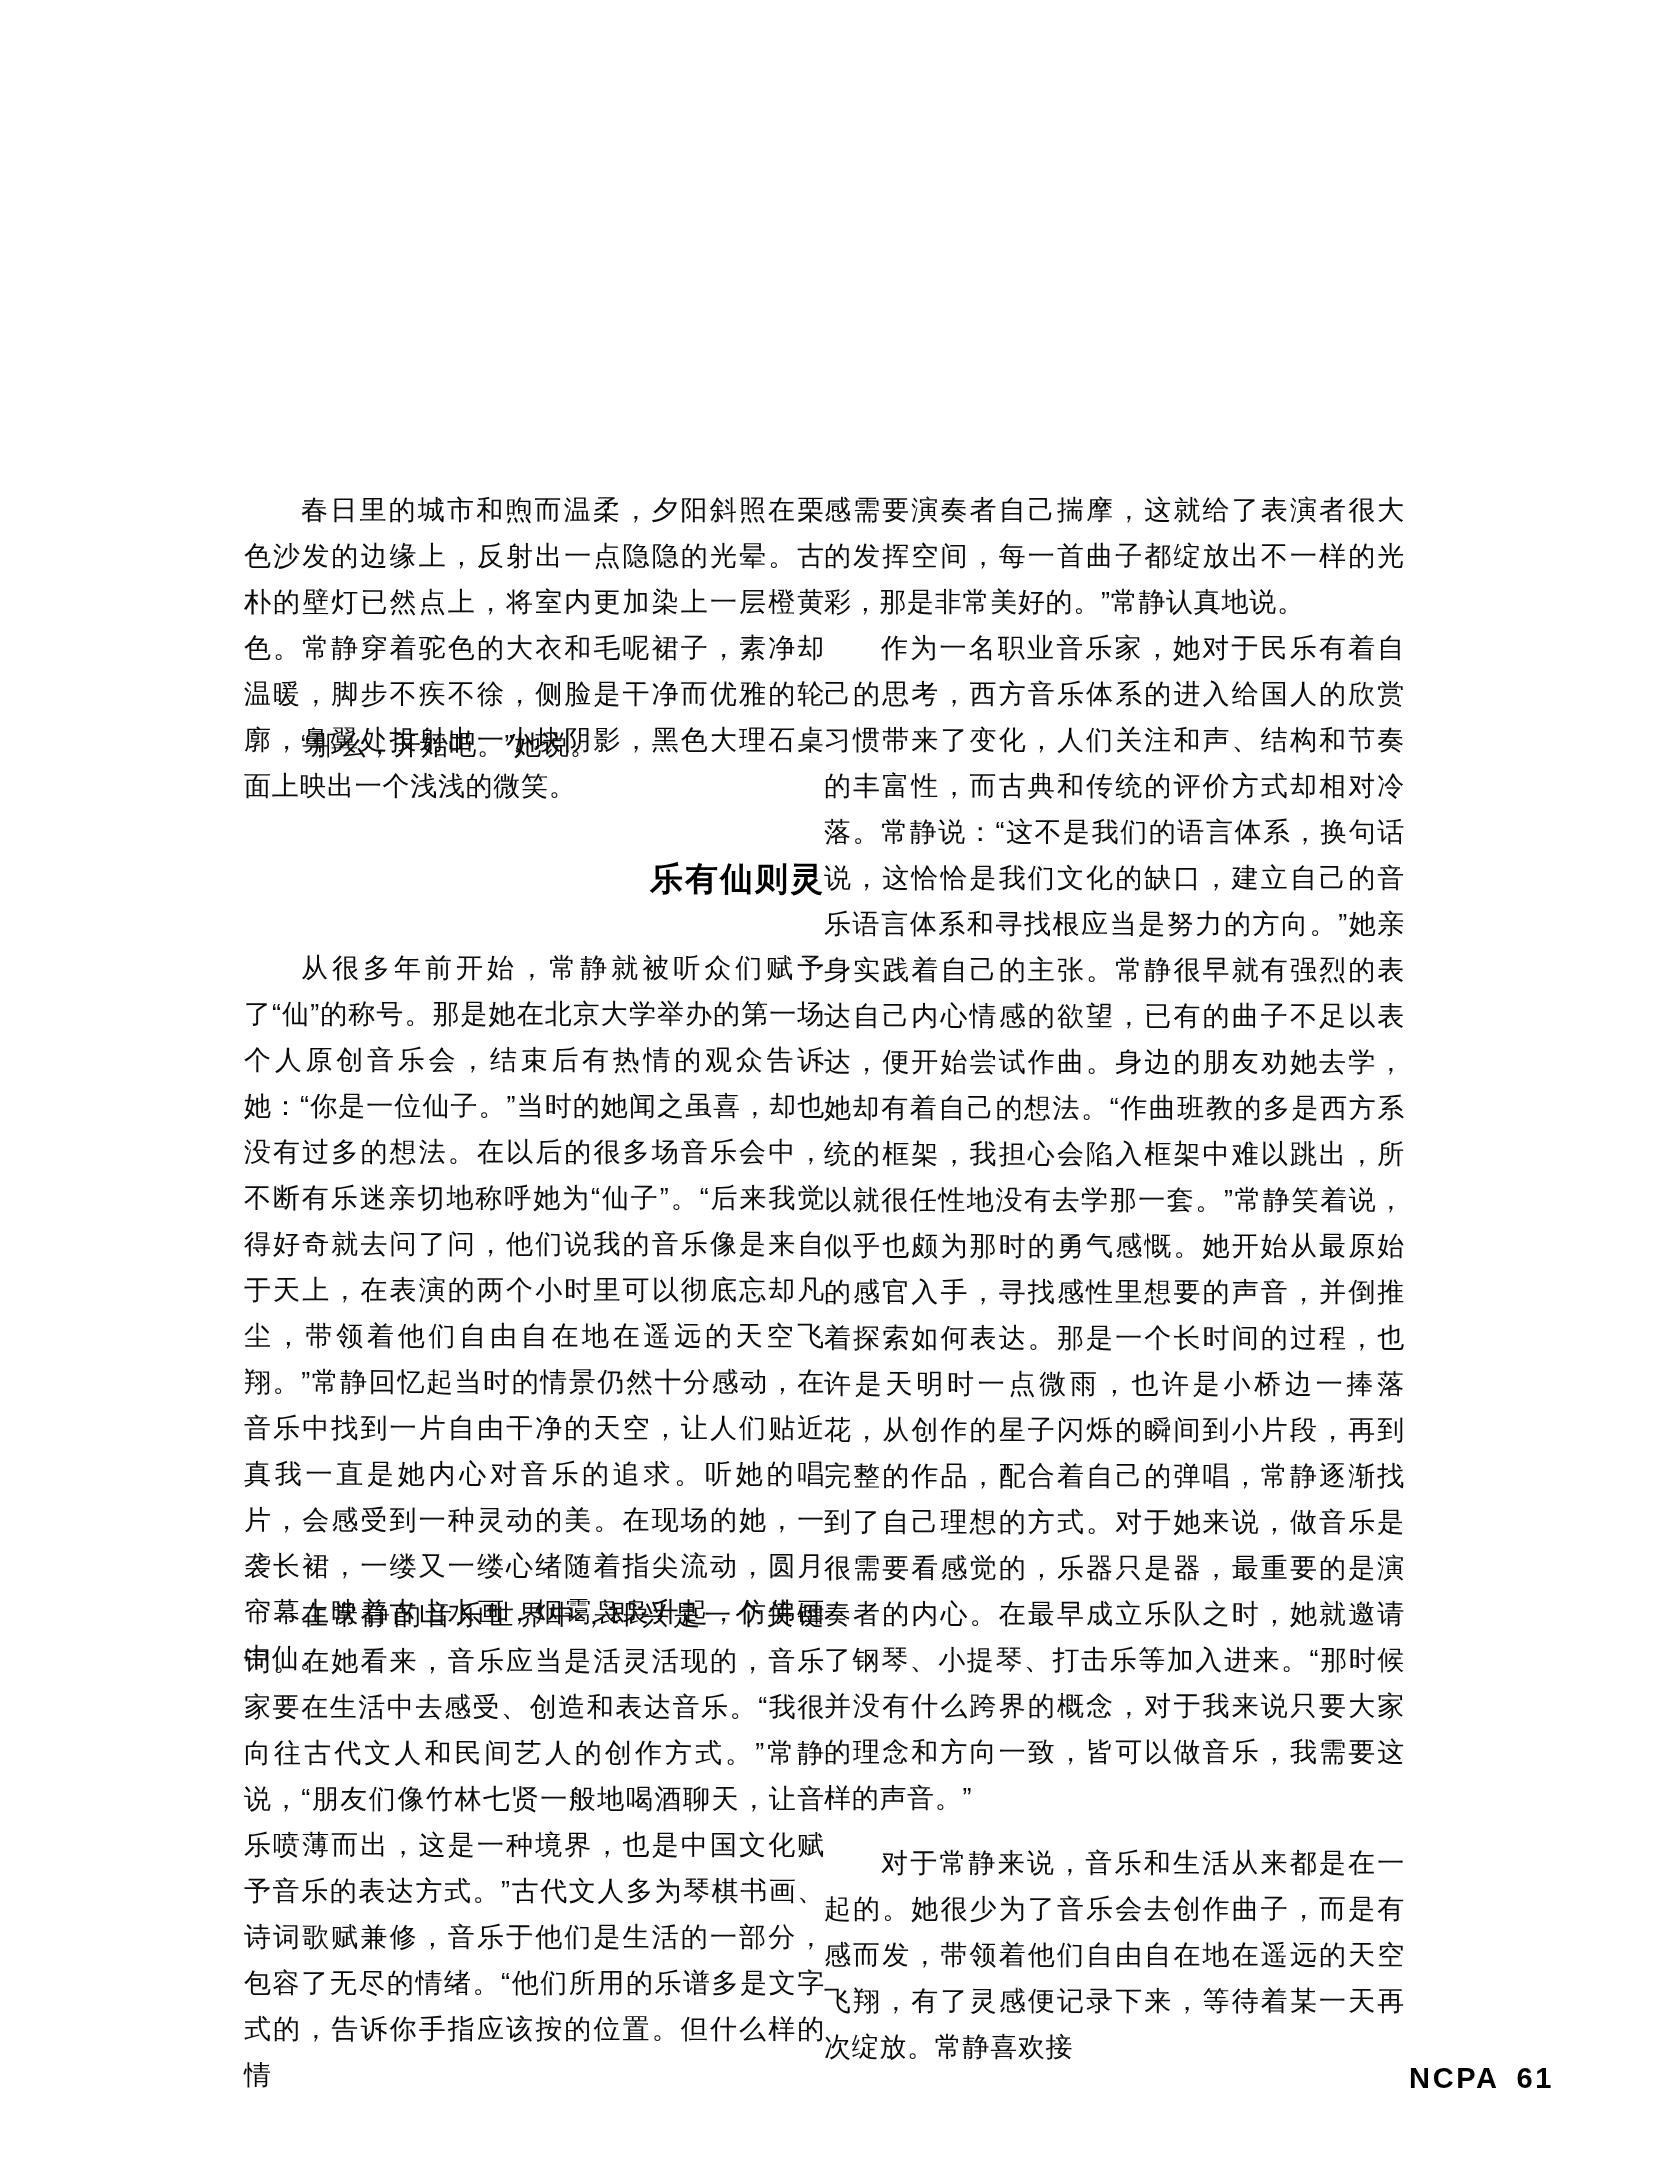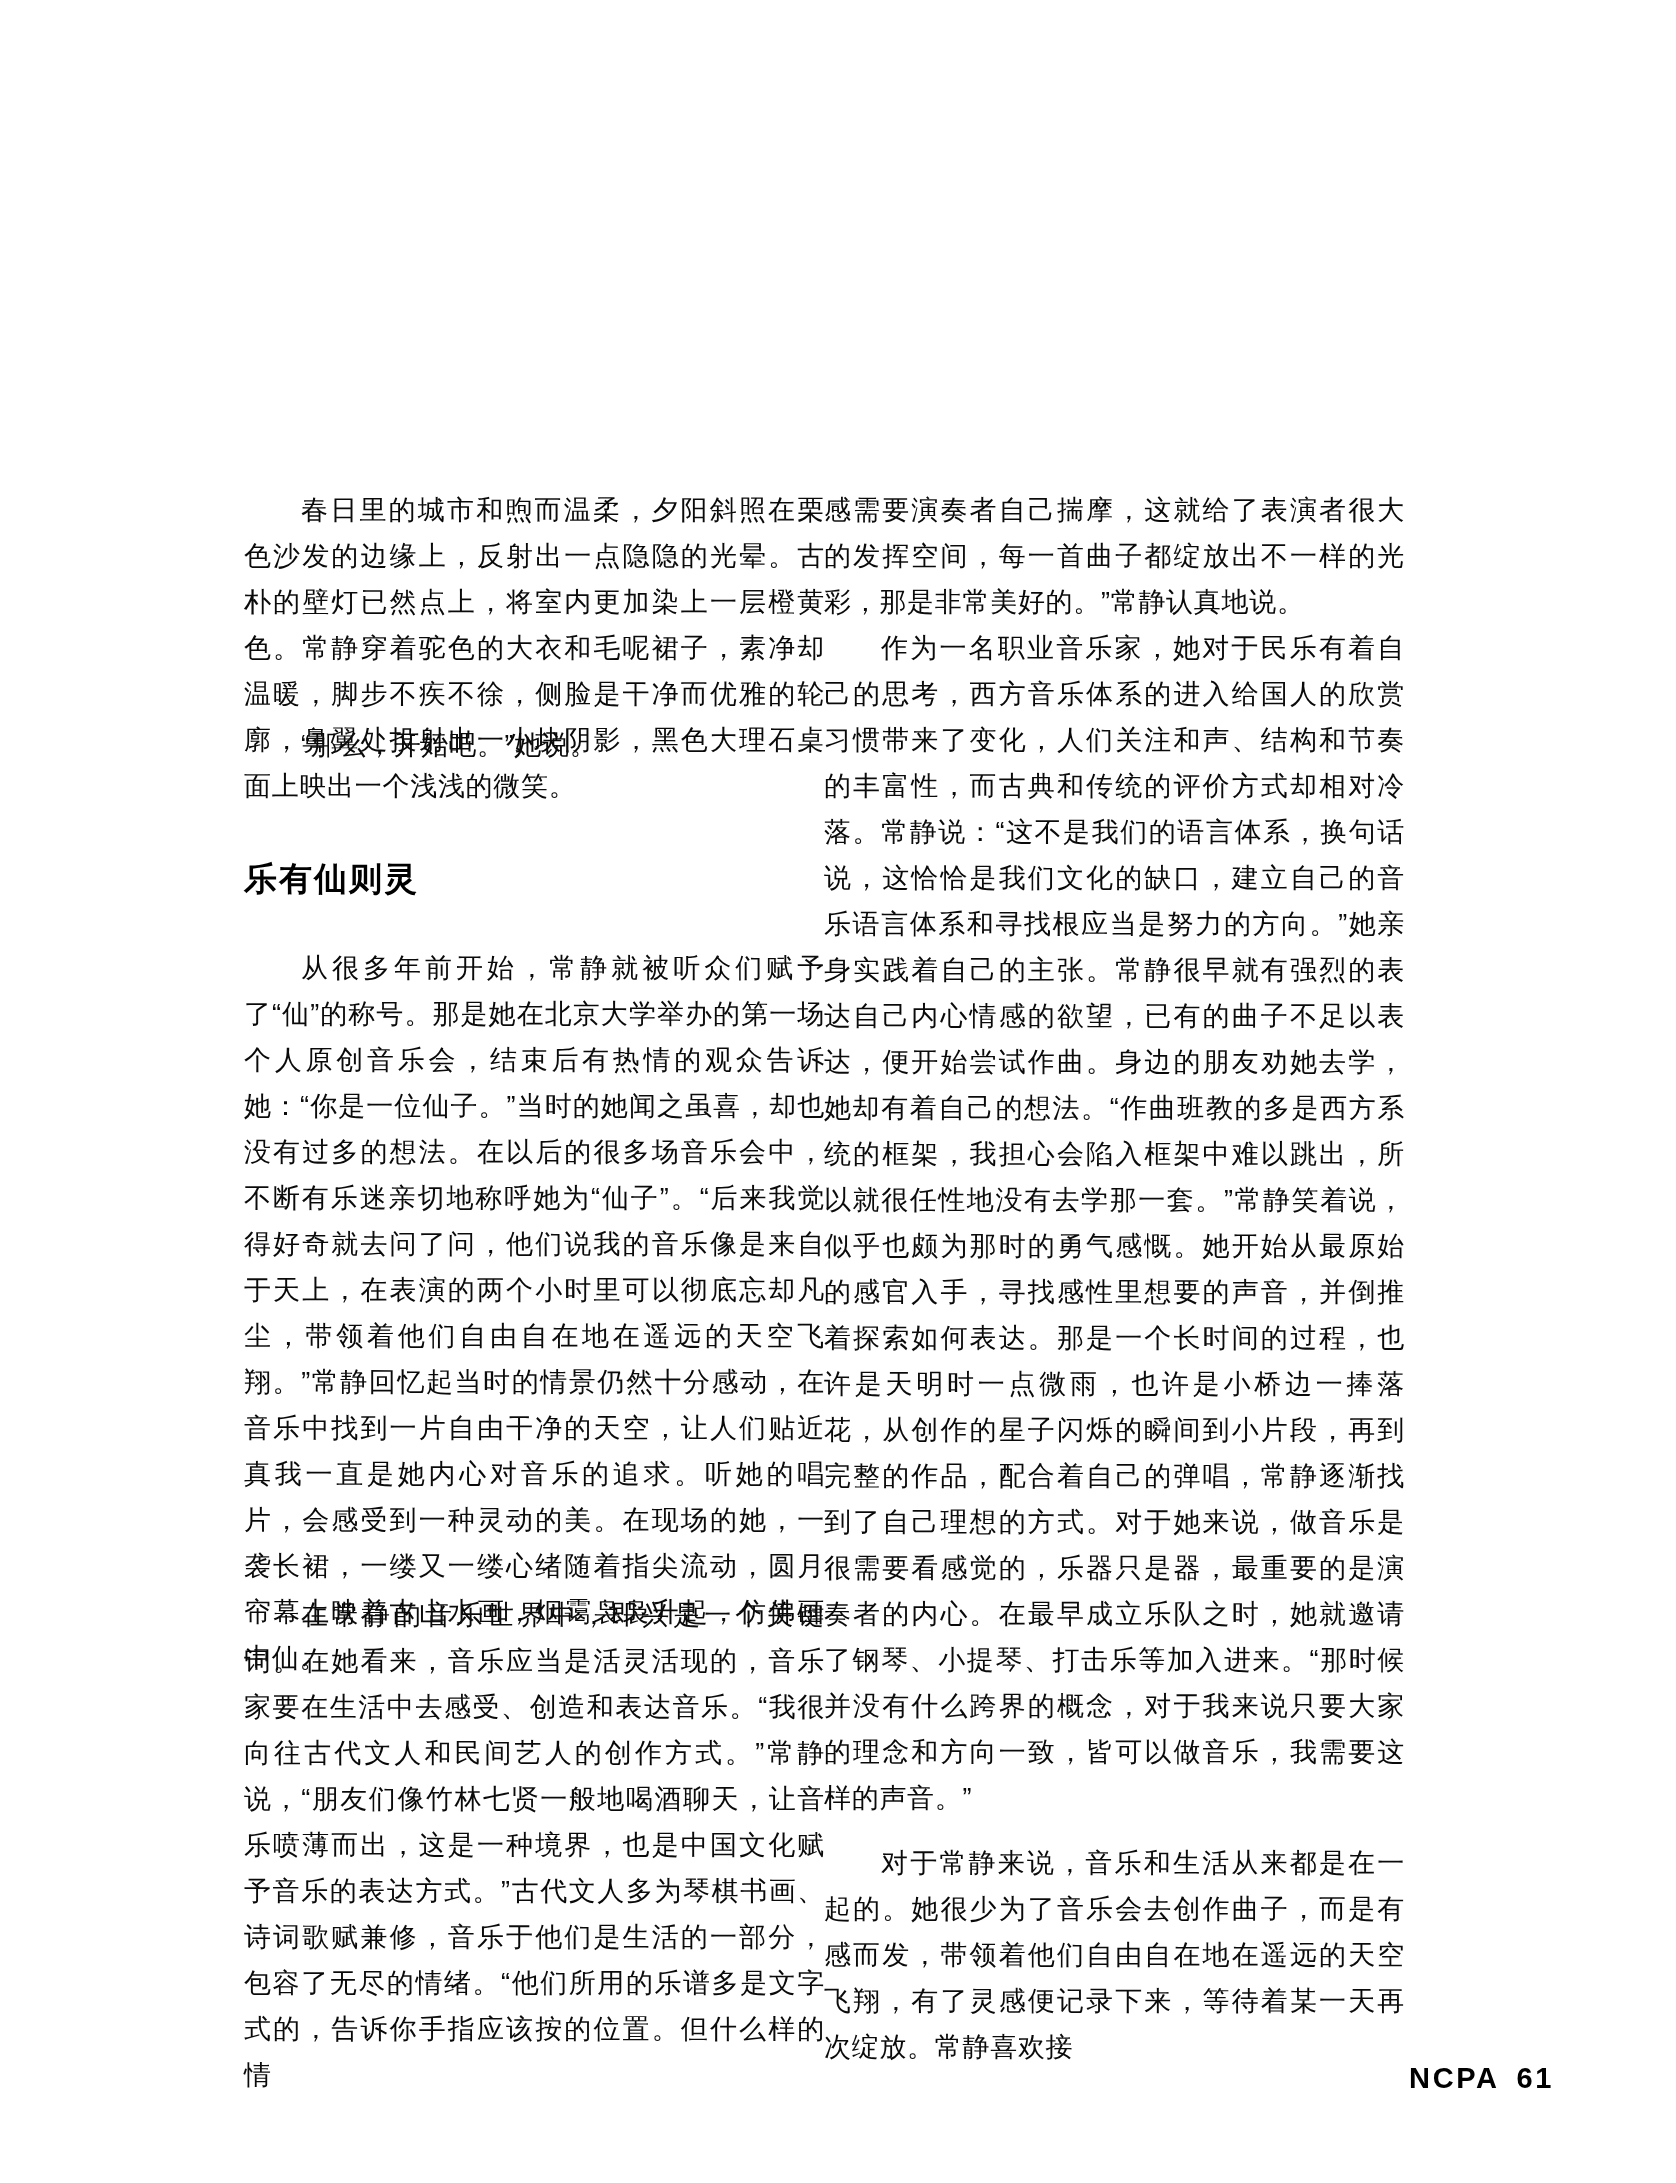--- a/index.html
+++ b/index.html
@@ -34,21 +34,21 @@
   .col-left  { left: 244px; }
   .col-right { left: 824px; }
   .section-heading {
     position: absolute;
     width: 581px;
     font-size: 33px;
     line-height: 40px;
     font-weight: 900;
     letter-spacing: 2px;
     color: #000000;
-    text-align: left;
+    text-align: right;
   }
   .footer {
     position: absolute;
     top: 2062px;
     right: 122px;
     font-size: 29px;
     line-height: 32px;
     font-weight: 700;
     color: #000000;
     letter-spacing: 2.6px;

